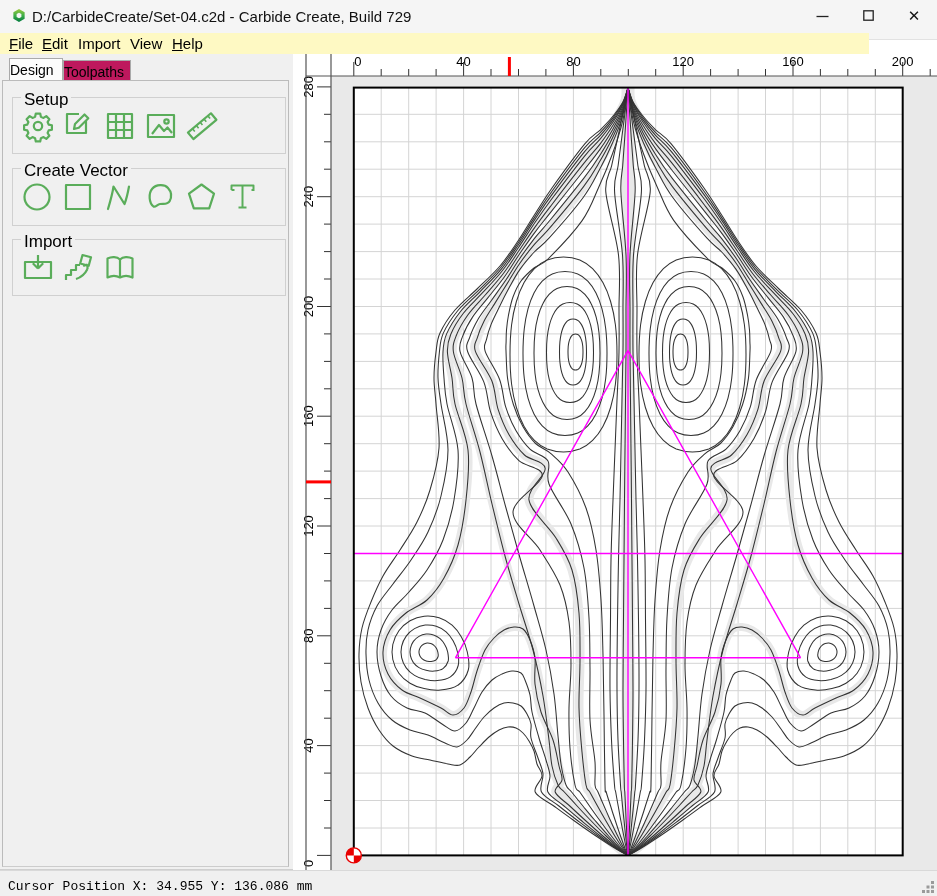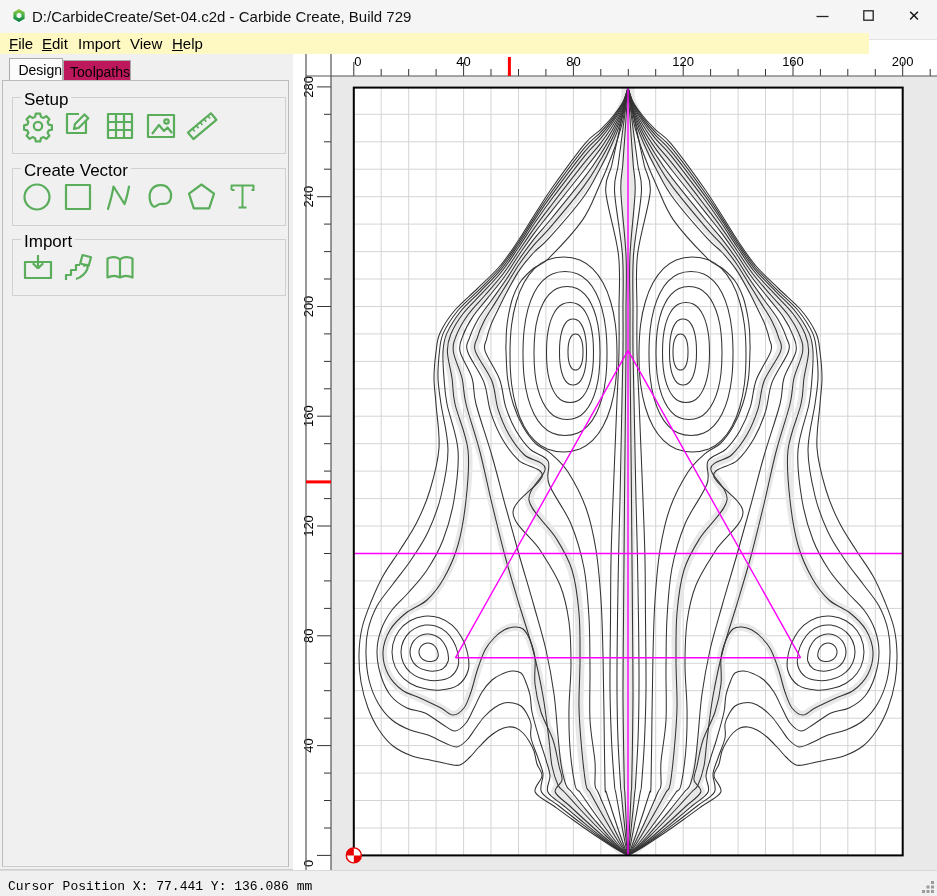--- a/index.html
+++ b/index.html
@@ -2,21 +2,21 @@
 <html><head><meta charset="utf-8"><style>
 *{margin:0;padding:0;box-sizing:border-box}
 body{width:937px;height:896px;font-family:"Liberation Sans",sans-serif;background:#fff;position:relative;overflow:hidden}
 .titlebar{position:absolute;left:0;top:0;width:937px;height:40px;background:#f5f5f5;border-bottom:1px solid #e2e2e2}
 .title{position:absolute;left:32px;top:8px;font-size:15px;color:#111}
 .winbtn{position:absolute;top:0;width:46px;height:32px;text-align:center;line-height:32px;font-size:15px;color:#111}
 .menubar{position:absolute;left:0;top:33px;width:869px;height:21px;background:#fef9c3}
 .menu{position:absolute;top:2px;font-size:15px;color:#000}
 .menu u{text-decoration:underline}
 .panel{position:absolute;left:0;top:54px;width:293px;height:816px;background:#f0f0f0;border-bottom:1px solid #cfcfcf}
-.tab{position:absolute;top:4px;height:22px;font-size:14px;color:#000;text-align:right;line-height:22px}
+.tab{position:absolute;top:4px;height:22px;font-size:14px;color:#000;text-align:left;line-height:22px}
 .tabact{left:9px;width:54px;background:#fcfcfc;border:1px solid #aaa;border-bottom:none;z-index:2}
 .tabin{left:63px;width:68px;background:#be185d;border:1px solid #aaa;border-bottom:none;height:20px;top:6px}
 .pane{position:absolute;left:2px;top:26px;width:287px;height:787px;border:1px solid #bbb;border-bottom:1px solid #ccc;background:#f0f0f0}
 .grp{position:absolute;left:12px;width:274px;border:1px solid #d0d0d0}
 .glab{position:absolute;left:8px;top:-8px;background:#f0f0f0;padding:0 3px;font-size:17px}
 .icons{position:absolute;left:8px;top:11px;display:flex;gap:7px}
 .ic{width:34px;height:34px;display:inline-block}
 .statusbar{position:absolute;left:0;top:870px;width:937px;height:26px;background:#f0f0f0;border-top:1px solid #d9d9d9}
 .status{position:absolute;left:8px;top:8px;font-family:"Liberation Mono",monospace;font-size:13px;color:#000}
 .grip{position:absolute;right:3px;bottom:3px;width:12px;height:12px}
@@ -206,21 +206,21 @@
       <text x="0" y="0" text-anchor="middle" transform="translate(313,416.2) rotate(-90)">160</text>
       <text x="0" y="0" text-anchor="middle" transform="translate(313,306.5) rotate(-90)">200</text>
       <text x="0" y="0" text-anchor="middle" transform="translate(313,196.7) rotate(-90)">240</text>
       <text x="0" y="0" text-anchor="middle" transform="translate(313,86.9) rotate(-90)">280</text>
     </g>
     <path d="M331,54V870 M306,76H937 M306,54V870" stroke="#555" stroke-width="1.2" fill="none"></path>
     <rect x="507.9" y="57" width="3" height="19" fill="#ff0000"></rect>
     <rect x="306" y="480.4" width="25" height="3" fill="#ff0000"></rect>
   </svg>
 <div class="statusbar">
-    <span class="status">Cursor Position X: 77.441 Y: 136.086 mm</span>
+    <span class="status">Cursor Position X: 34.955 Y: 136.086 mm</span>
 <svg class="grip" viewBox="0 0 12 12">
       <g fill="#9a9a9a">
         <rect x="9" y="0" width="3" height="3"></rect>
         <rect x="9" y="4.5" width="3" height="3"></rect>
         <rect x="9" y="9" width="3" height="3"></rect>
         <rect x="4.5" y="4.5" width="3" height="3"></rect>
         <rect x="4.5" y="9" width="3" height="3"></rect>
         <rect x="0" y="9" width="3" height="3"></rect>
       </g>
     </svg>

